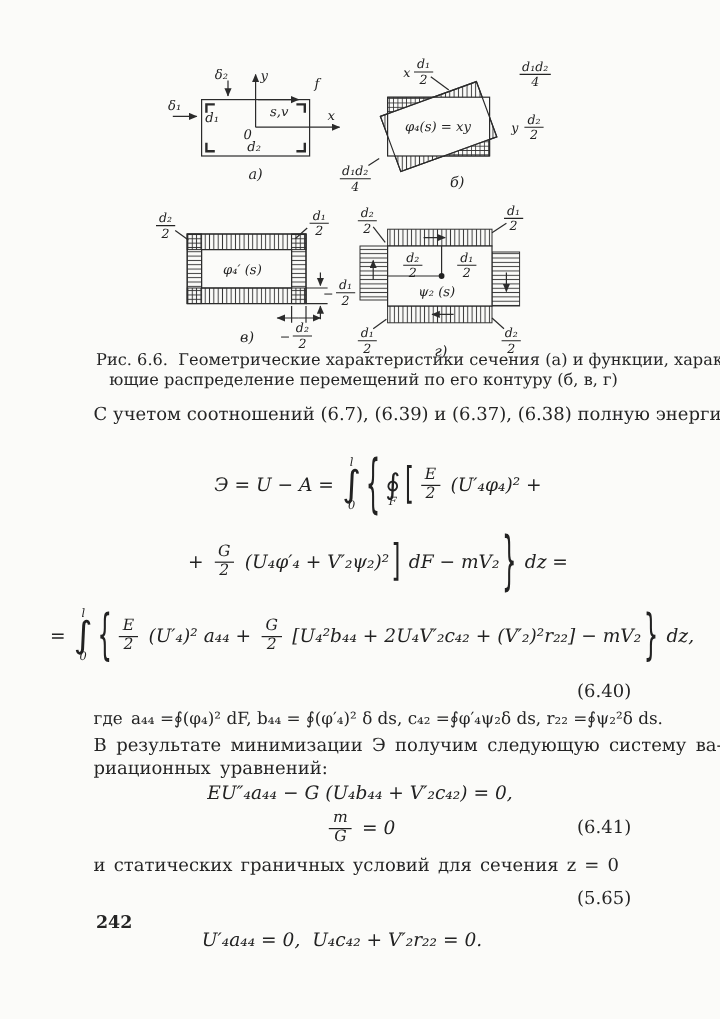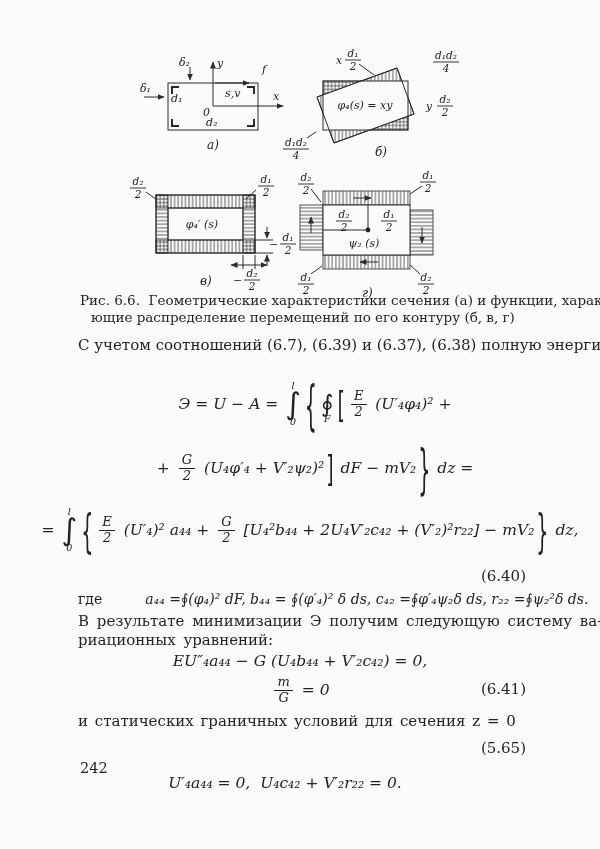--- a/index.html
+++ b/index.html
@@ -19,21 +19,21 @@
   .frac .num{padding:0 4px;}
   .frac .den{border-top:1px solid #222;padding:0 4px;}
   .bigop{display:inline-flex;flex-direction:column;align-items:center;line-height:1;margin:0 2px;}
   .bigop .lim{font-size:9.5px;line-height:1.1;font-style:italic;min-height:10px;}
   .bigop .opch{font-size:30px;line-height:.85;font-style:normal;font-family:"DejaVu Sans","DejaVu Serif",sans-serif;}
   .bigop.small .opch{font-size:24px;}
   .bigd{display:inline-block;font-size:19px;font-style:normal;margin:0 2px;
         font-family:"DejaVu Sans",sans-serif;}
   .eqnum{position:absolute;font:15px "DejaVu Serif",serif;color:#242424;text-align:right;width:58px;}
   .where-line{display:flex;align-items:center;font:14px "DejaVu Serif","DejaVu Sans",serif;white-space:nowrap;}
-  .where-line .math{font-style:italic;margin-left:7px;}
+  .where-line .math{margin-left:7px;}
   
   svg .ftext{font:italic 11px "DejaVu Serif",serif;fill:#222;}
   svg .fcap{font:italic 12px "DejaVu Serif",serif;fill:#222;}
   svg .sfrac text{font:italic 10.5px "DejaVu Serif",serif;text-anchor:middle;fill:#222;}
   svg .sfrac .fpre{text-anchor:end;}
   svg .sfrac line{stroke:#222;stroke-width:.9;}
   svg .ln{stroke:#2b2b2b;stroke-width:1;fill:none;}
   svg .thick{stroke-width:2;}
   svg .wh{fill:#fbfbf9;}
 </style>
@@ -252,32 +252,32 @@
     <div class="caption-l2">ющие распределение перемещений по его контуру (б, в, г)</div>
   </div>
 
   <div class="abs body-text" style="left:78px;top:336px;">С учетом соотношений (6.7), (6.39) и (6.37), (6.38) полную энергию</div>
 
   <div class="eqline" style="left:140px;top:372px;width:350px;height:64px;"><span class="mt">Э = U − A = </span><span class="bigop"><span class="lim">l</span><span class="opch">∫</span><span class="lim">0</span></span><span class="bigd" style="transform: scaleY(2.8);">{</span><span class="bigop small"><span class="lim"></span><span class="opch">∮</span><span class="lim">F</span></span><span class="bigd" style="transform: scaleY(1.9);">[</span><span class="frac"><span class="num">E</span><span class="den">2</span></span><span class="mt"> (U′₄φ₄)² +</span></div>
   <div class="eqline" style="left:140px;top:440px;width:350px;height:56px;"><span class="mt">+ </span><span class="frac"><span class="num">G</span><span class="den">2</span></span><span class="mt"> (U₄φ′₄ + V′₂ψ₂)²</span><span class="bigd" style="transform: scaleY(1.9);">]</span><span class="mt"> dF − mV₂</span><span class="bigd" style="transform: scaleY(2.8);">}</span><span class="mt"> dz =</span></div>
   <div class="eqline" style="left:84px;top:498px;width:452px;height:64px;"><span class="mt">= </span><span class="bigop"><span class="lim">l</span><span class="opch">∫</span><span class="lim">0</span></span><span class="bigd" style="transform: scaleY(2.4);">{</span><span class="frac"><span class="num">E</span><span class="den">2</span></span><span class="mt"> (U′₄)² a₄₄ + </span><span class="frac"><span class="num">G</span><span class="den">2</span></span><span class="mt"> [U₄²b₄₄ + 2U₄V′₂c₄₂ + (V′₂)²r₂₂] − mV₂</span><span class="bigd" style="transform: scaleY(2.4);">}</span><span class="mt"> dz,</span></div>
   <div class="eqnum" style="left:468px;top:567px;">(6.40)</div>
 
-  <div class="abs where-line" style="left:78px;top:591px;gap:36px;">
+  <div class="abs where-line" style="left:78px;top:591px;">
     <span>где</span>
     <span class="math">a₄₄ =∮(φ₄)² dF,  b₄₄ = ∮(φ′₄)² δ ds,  c₄₂ =∮φ′₄ψ₂δ ds,  r₂₂ =∮ψ₂²δ ds.</span>
   </div>
 
   <div class="abs body-text" style="left:78px;top:612px;word-spacing:3px;">В результате минимизации Э получим следующую систему ва-</div>
   <div class="abs body-text" style="left:78px;top:631px;word-spacing:3px;">риационных уравнений:</div>
 
   <div class="eqline" style="left:130px;top:650px;width:340px;height:22px;"><span class="mt">EU″₄a₄₄ − G (U₄b₄₄ + V′₂c₄₂) = 0,</span></div>
   <div class="eqline" style="left:130px;top:672px;width:340px;height:36px;"><span class="frac"><span class="num">m</span><span class="den">G</span></span><span class="mt"> = 0</span></div>
   <div class="eqnum" style="left:468px;top:680px;">(6.41)</div>
 
   <div class="abs body-text" style="left:78px;top:712px;word-spacing:2px;">и статических граничных условий для сечения z = 0</div>
 
   <div class="eqline" style="left:130px;top:734px;width:310px;height:26px;margin-top:36px;"><span class="mt">U′₄a₄₄ = 0,  U₄c₄₂ + V′₂r₂₂ = 0.</span></div>
   <div class="eqnum" style="left:468px;top:739px;">(5.65)</div>
 
-  <div class="abs pagenum" style="left:80px;top:760px;">242</div>
+  <div class="abs pagenum" style="left:80px;top:760px;font-weight:bold;">242</div>
 
 </div>
 
 </body></html>

